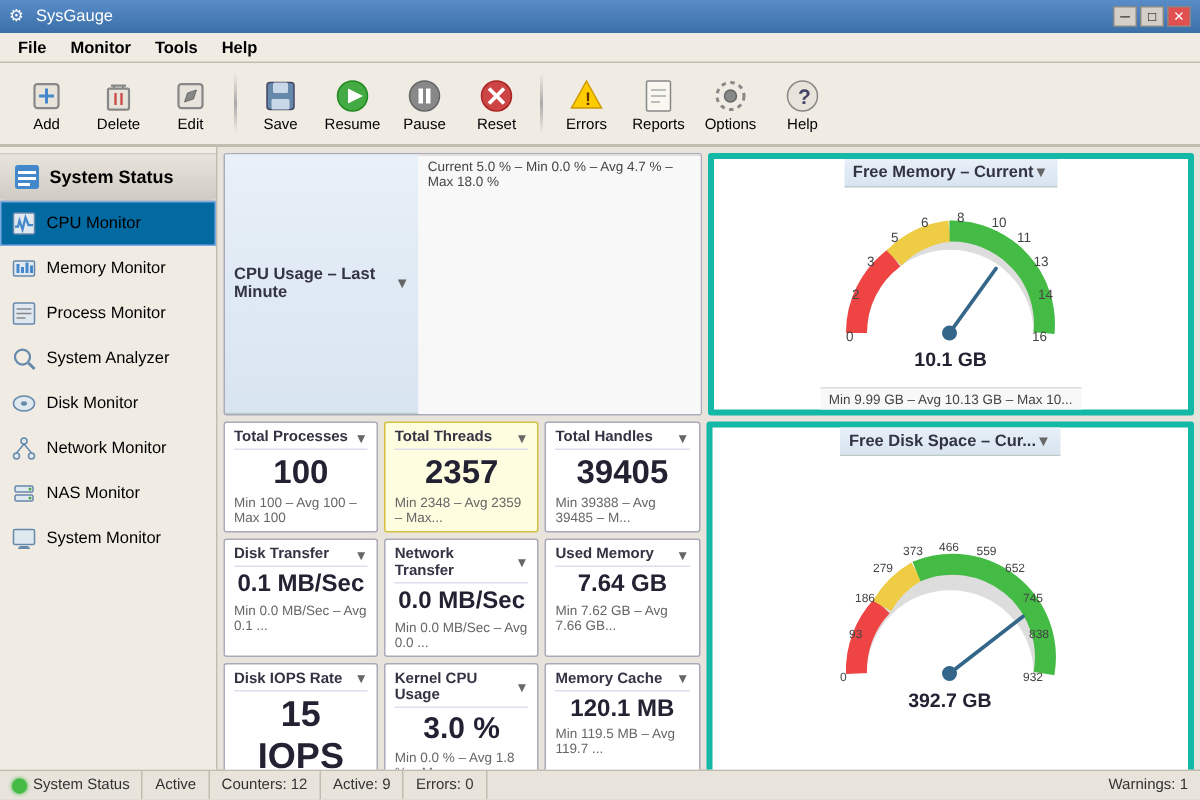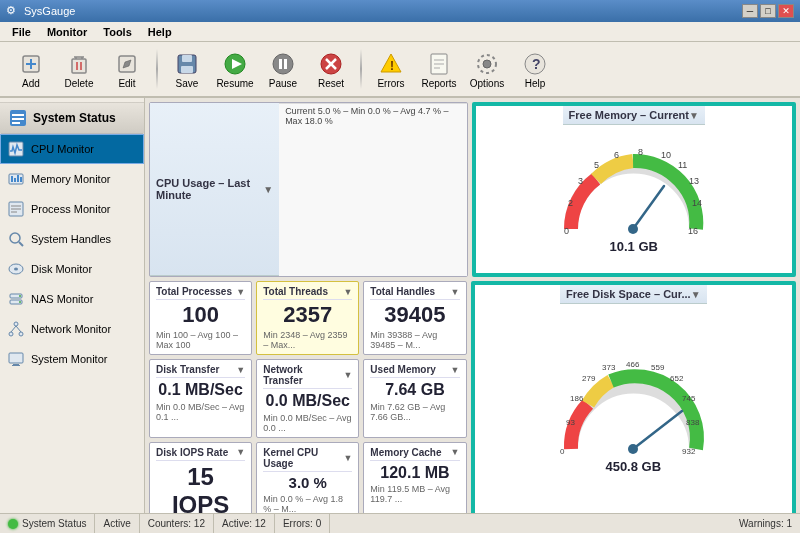--- a/index.html
+++ b/index.html
@@ -448,53 +448,53 @@
       </span>
       <span>Process Monitor</span>
     </div>
     <div class="sidebar-item">
       <span class="sidebar-icon">
         <svg width="16" height="16" viewBox="0 0 16 16">
             <circle cx="7" cy="7" r="5" fill="none" stroke="#6688aa" stroke-width="1.5"></circle>
             <line x1="11" y1="11" x2="15" y2="15" stroke="#6688aa" stroke-width="2"></line>
           </svg>
       </span>
-      <span>System Handles</span>
+      <span>System Analyzer</span>
     </div>
     <div class="sidebar-item">
       <span class="sidebar-icon">
         <svg width="16" height="16" viewBox="0 0 16 16">
             <ellipse cx="8" cy="8" rx="7" ry="5" fill="#e0e8f0" stroke="#6688aa"></ellipse>
             <ellipse cx="8" cy="8" rx="2" ry="1.5" fill="#6688aa"></ellipse>
           </svg>
       </span>
       <span>Disk Monitor</span>
-    </div>
-    <div class="sidebar-item">
-      <span class="sidebar-icon">
-        <svg width="16" height="16" viewBox="0 0 16 16">
-            <rect x="2" y="3" width="12" height="4" rx="1" fill="#e0e8f0" stroke="#6688aa"></rect>
-            <rect x="2" y="9" width="12" height="4" rx="1" fill="#e0e8f0" stroke="#6688aa"></rect>
-            <circle cx="12" cy="5" r="1" fill="#44aa44"></circle>
-            <circle cx="12" cy="11" r="1" fill="#44aa44"></circle>
-          </svg>
-      </span>
-      <span>NAS Monitor</span>
     </div>
     <div class="sidebar-item">
       <span class="sidebar-icon">
         <svg width="16" height="16" viewBox="0 0 16 16">
             <circle cx="8" cy="3" r="2" fill="#e0e8f0" stroke="#6688aa"></circle>
             <circle cx="3" cy="13" r="2" fill="#e0e8f0" stroke="#6688aa"></circle>
             <circle cx="13" cy="13" r="2" fill="#e0e8f0" stroke="#6688aa"></circle>
             <line x1="8" y1="5" x2="3" y2="11" stroke="#6688aa"></line>
             <line x1="8" y1="5" x2="13" y2="11" stroke="#6688aa"></line>
           </svg>
       </span>
       <span>Network Monitor</span>
+    </div>
+    <div class="sidebar-item">
+      <span class="sidebar-icon">
+        <svg width="16" height="16" viewBox="0 0 16 16">
+            <rect x="2" y="3" width="12" height="4" rx="1" fill="#e0e8f0" stroke="#6688aa"></rect>
+            <rect x="2" y="9" width="12" height="4" rx="1" fill="#e0e8f0" stroke="#6688aa"></rect>
+            <circle cx="12" cy="5" r="1" fill="#44aa44"></circle>
+            <circle cx="12" cy="11" r="1" fill="#44aa44"></circle>
+          </svg>
+      </span>
+      <span>NAS Monitor</span>
     </div>
     <div class="sidebar-item">
       <span class="sidebar-icon">
         <svg width="16" height="16" viewBox="0 0 16 16">
             <rect x="1" y="2" width="14" height="10" rx="1" fill="#e0e8f0" stroke="#6688aa"></rect>
             <rect x="5" y="13" width="6" height="1.5" fill="#6688aa"></rect>
             <line x1="4" y1="14.5" x2="12" y2="14.5" stroke="#6688aa" stroke-width="1"></line>
           </svg>
       </span>
       <span>System Monitor</span>
@@ -555,20 +555,21 @@
             <text x="58" y="14" font-size="9" fill="#444">6</text>
             <text x="82" y="11" font-size="9" fill="#444">8</text>
             <text x="105" y="14" font-size="9" fill="#444">10</text>
             <text x="122" y="24" font-size="9" fill="#444">11</text>
             <text x="133" y="40" font-size="9" fill="#444">13</text>
             <text x="136" y="62" font-size="9" fill="#444">14</text>
             <text x="132" y="90" font-size="9" fill="#444">16</text>
           </svg>
           <div class="gauge-value-text" style="margin-top:-10px;">10.1 GB</div>
         </div>
+        <div class="gauge-footer">Min 9.99 GB – Avg 10.13 GB – Max 10...</div>
       </div>
     </div>
 
     <div class="bottom-rows" style="flex:1; display:flex; flex-direction:column; gap:4px;">
 
       <div style="display:flex; gap:4px; flex:1;">
 
         <div style="flex:1; display:flex; flex-direction:column; gap:4px;">
 
           <div class="metrics-row" style="flex:1;">
@@ -632,21 +633,21 @@
                 <span class="metric-header-arrow">▼</span>
               </div>
               <div class="metric-value" style="font-size:24px;">15 IOPS</div>
               <div class="metric-footer">Min 0 IOPS – Avg 15 IOPS ...</div>
             </div>
             <div class="metric-card">
               <div class="metric-header">
                 <span>Kernel CPU Usage</span>
                 <span class="metric-header-arrow">▼</span>
               </div>
-              <div class="metric-value" style="font-size:15px;">3.0 %</div>
+              <div class="metric-value" style="font-size:20px;">3.0 %</div>
               <div class="metric-footer">Min 0.0 % – Avg 1.8 % – M...</div>
             </div>
             <div class="metric-card">
               <div class="metric-header">
                 <span>Memory Cache</span>
                 <span class="metric-header-arrow">▼</span>
               </div>
               <div class="metric-value" style="font-size:16px;">120.1 MB</div>
               <div class="metric-footer">Min 119.5 MB – Avg 119.7 ...</div>
             </div>
@@ -677,21 +678,21 @@
               <text x="14" y="42" font-size="8" fill="#444">186</text>
               <text x="26" y="22" font-size="8" fill="#444">279</text>
               <text x="46" y="11" font-size="8" fill="#444">373</text>
               <text x="70" y="8" font-size="8" fill="#444">466</text>
               <text x="95" y="11" font-size="8" fill="#444">559</text>
               <text x="114" y="22" font-size="8" fill="#444">652</text>
               <text x="126" y="42" font-size="8" fill="#444">745</text>
               <text x="130" y="66" font-size="8" fill="#444">838</text>
               <text x="126" y="95" font-size="8" fill="#444">932</text>
             </svg>
-            <div class="gauge-value-text" style="margin-top:-10px;">450.8 GB</div>
+            <div class="gauge-value-text" style="margin-top:-10px;">392.7 GB</div>
           </div>
           <div class="gauge-footer">Min 754.29 GB – Avg 754.29 GB – Max ...</div>
         </div>
       </div>
     </div>
 
   </div>
 </div>
 
 <div class="status-bar">
@@ -699,21 +700,21 @@
     <div class="status-led"></div>
     <span>System Status</span>
   </div>
   <div class="status-section">
     <span>Active</span>
   </div>
   <div class="status-section">
     <span>Counters: 12</span>
   </div>
   <div class="status-section">
-    <span>Active: 12</span>
+    <span>Active: 9</span>
   </div>
   <div class="status-section">
     <span>Errors: 0</span>
   </div>
   <div class="status-section" style="border-right:none; margin-left:auto;">
     <span>Warnings: 1</span>
   </div>
 </div>
 
 </body></html>

